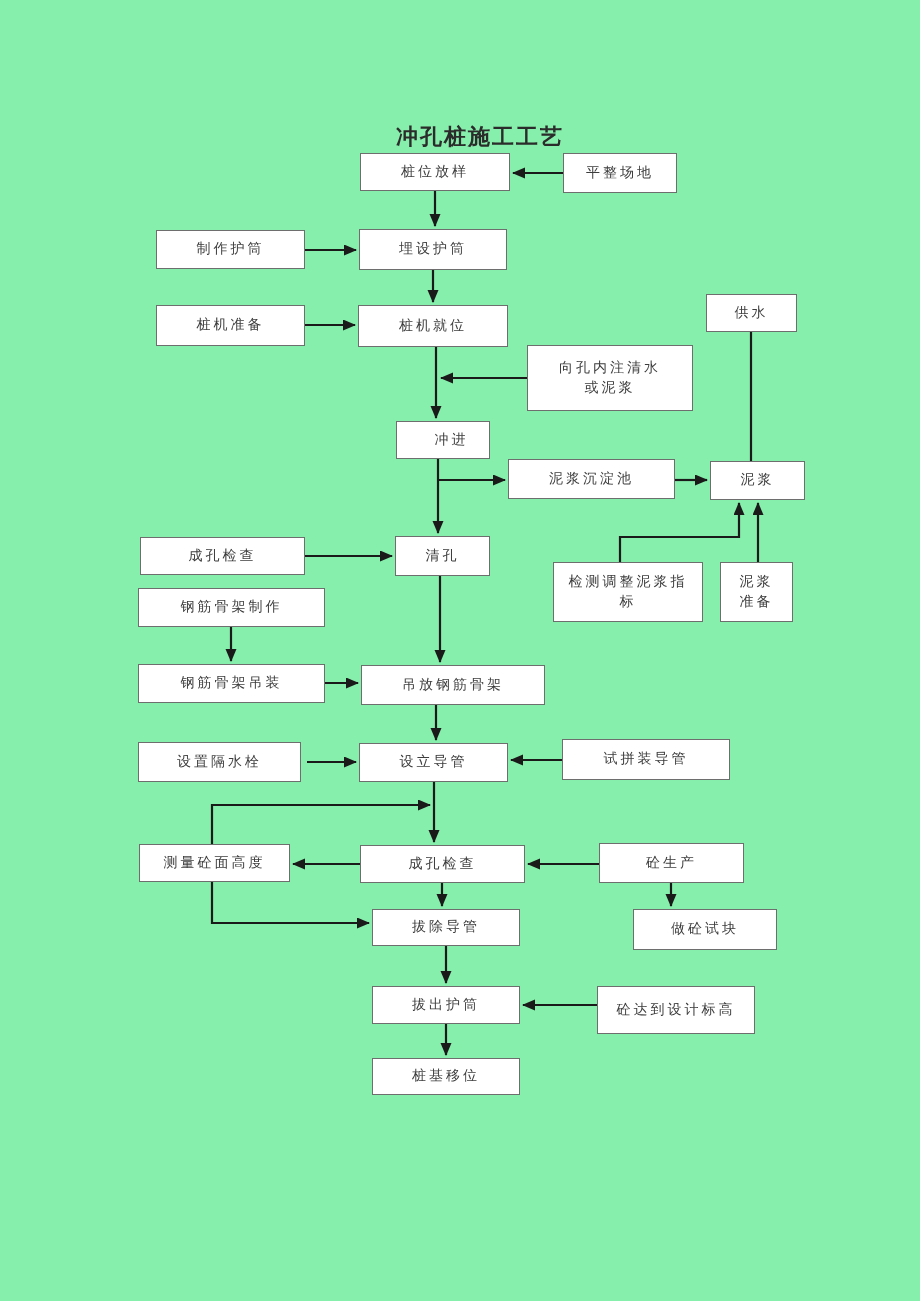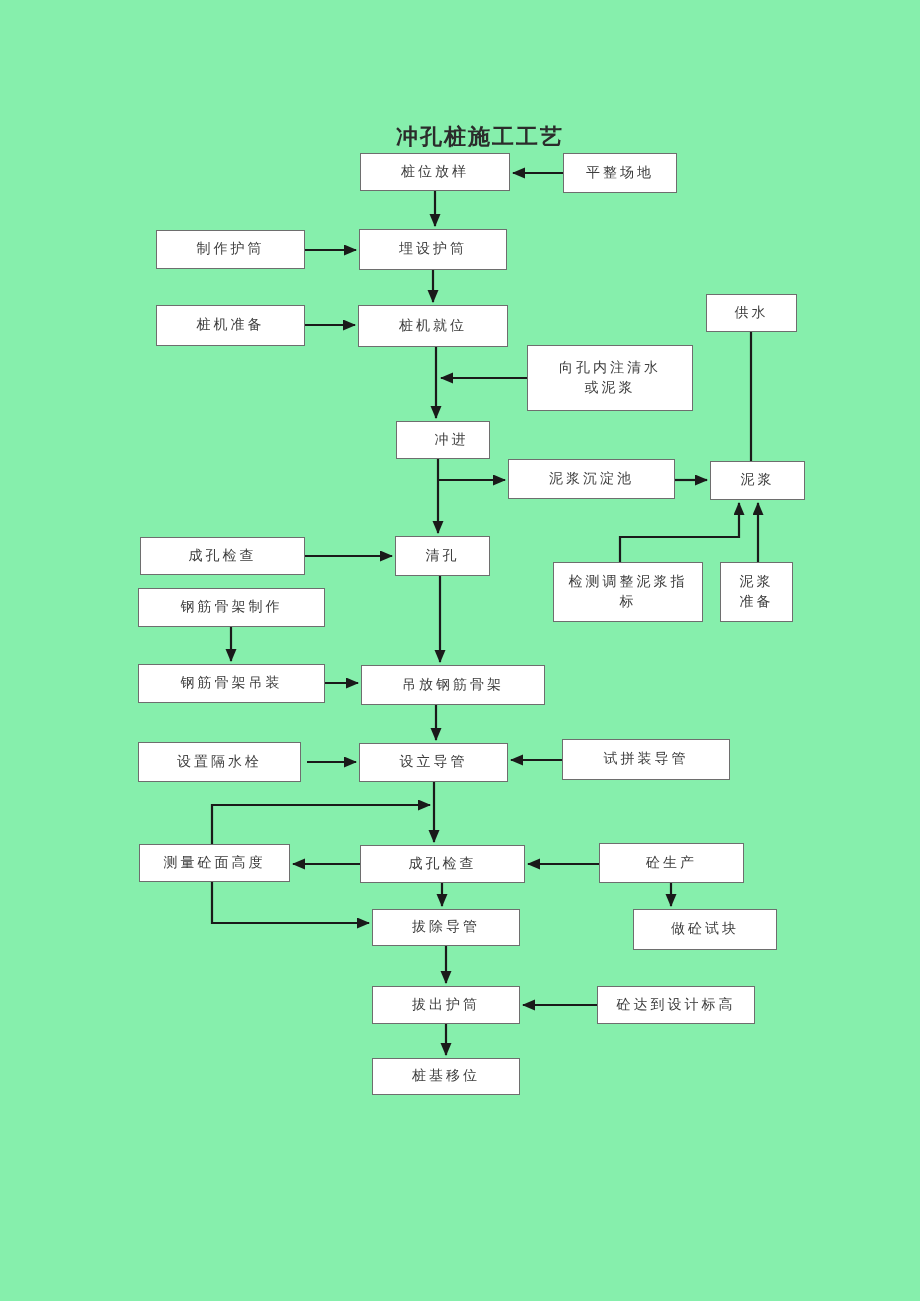--- a/index.html
+++ b/index.html
@@ -123,16 +123,16 @@
       <div class="flow-node" style="left: 361px; top: 665px; width: 184px; height: 40px;">吊放钢筋骨架</div>
       <div class="flow-node" style="left: 138px; top: 742px; width: 163px; height: 40px; font-family: Liberation Mono, monospace;">设置隔水栓</div>
       <div class="flow-node" style="left: 359px; top: 743px; width: 149px; height: 39px;">设立导管</div>
       <div class="flow-node" style="left: 562px; top: 739px; width: 168px; height: 41px;">试拼装导管</div>
       <div class="flow-node" style="left: 139px; top: 844px; width: 151px; height: 38px;">测量砼面高度</div>
       <div class="flow-node" style="left: 360px; top: 845px; width: 165px; height: 38px;">成孔检查</div>
       <div class="flow-node" style="left: 599px; top: 843px; width: 145px; height: 40px;">砼生产</div>
       <div class="flow-node" style="left: 372px; top: 909px; width: 148px; height: 37px; text-align: center;">拔除导管</div>
       <div class="flow-node" style="left: 633px; top: 909px; width: 144px; height: 41px;">做砼试块</div>
       <div class="flow-node" style="left: 372px; top: 986px; width: 148px; height: 38px;">拔出护筒</div>
-      <div class="flow-node" style="left: 597px; top: 986px; width: 158px; height: 38px; text-align: center;">砼达到设计标高</div>
+      <div class="flow-node" style="left: 597px; top: 986px; width: 158px; height: 48px; text-align: center;">砼达到设计标高</div>
       <div class="flow-node" style="left: 372px; top: 1058px; width: 148px; height: 37px;">桩基移位</div>
     </div>
 </div>
 
 </body></html>

